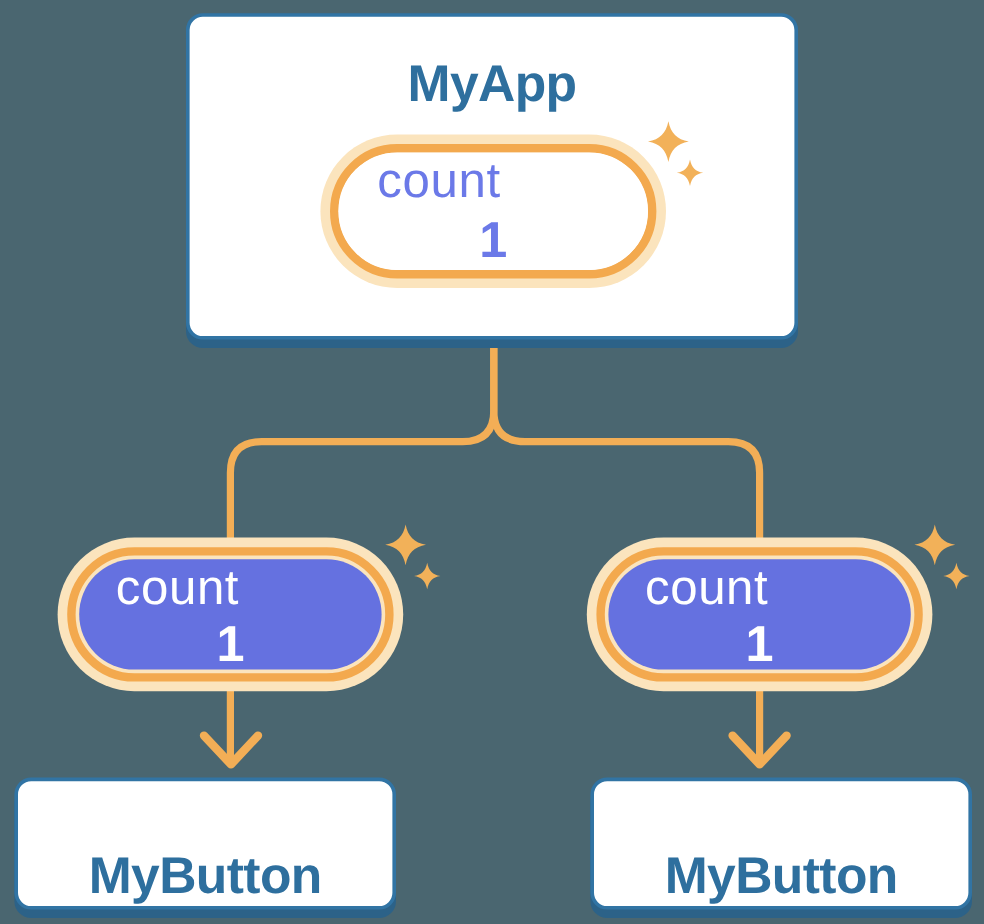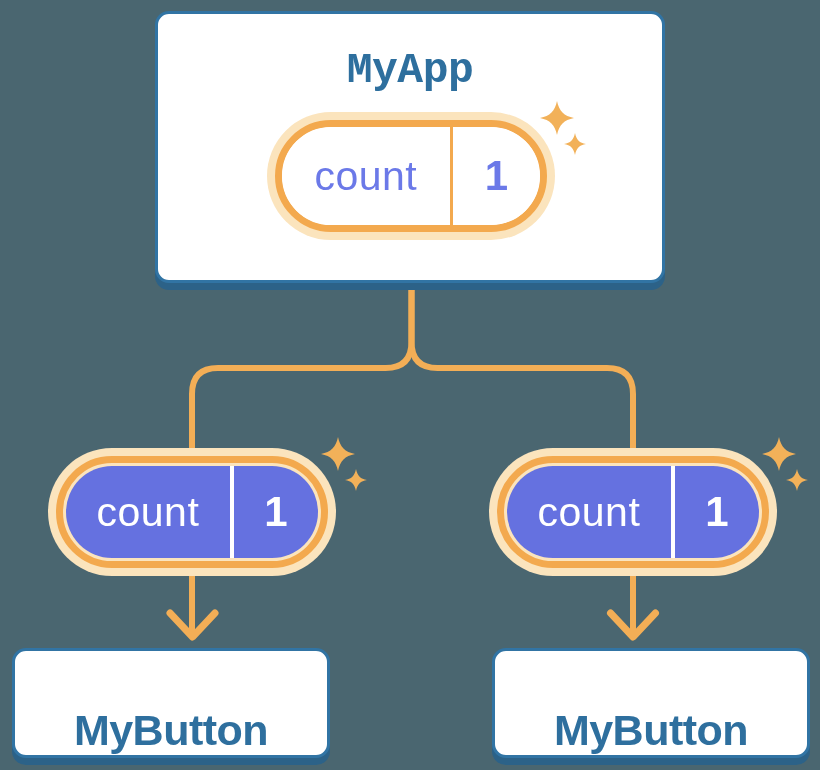--- a/index.html
+++ b/index.html
@@ -41,21 +41,21 @@
   .card.leaf.pos-left  { left: 12px; }
   .card.leaf.pos-right { left: 492px; }
 
   .card-title {
     color: var(--text-blue, #2e6f9e);
     font-size: 43px;
     font-weight: 600;
     letter-spacing: -0.5px;
     text-align: center;
   }
-  .card.root .card-title { margin-top: 32px; font-family: Liberation Mono, monospace; }
+  .card.root .card-title { margin-top: 32px; }
 
   
   .pill {
     position: absolute;
     width: 288px; height: 128px;
     background: var(--pill-halo, #fbe4bd);
     border-radius: 64px;
     padding: 8px;
     z-index: 2;
   }
@@ -71,20 +71,21 @@
   }
   .pill.light .pill-ring { padding: 0; background: var(--card-bg, #ffffff); }
   .pill.dark  .pill-ring { padding: 3px; background: var(--pill-halo, #fbe4bd); }
 
   .pill-body {
     width: 100%; height: 100%;
     border-radius: 50px;
     display: flex;
     align-items: stretch;
     overflow: hidden;
+    flex-direction: column;
   }
   .pill.light .pill-body { background: var(--card-bg, #ffffff); }
   .pill.dark  .pill-body { background: var(--pill-purple, #6571e0); }
 
   .pill-sect {
     display: flex;
     align-items: center;
     justify-content: center;
   }
   .sect-key { width: 65%; }

